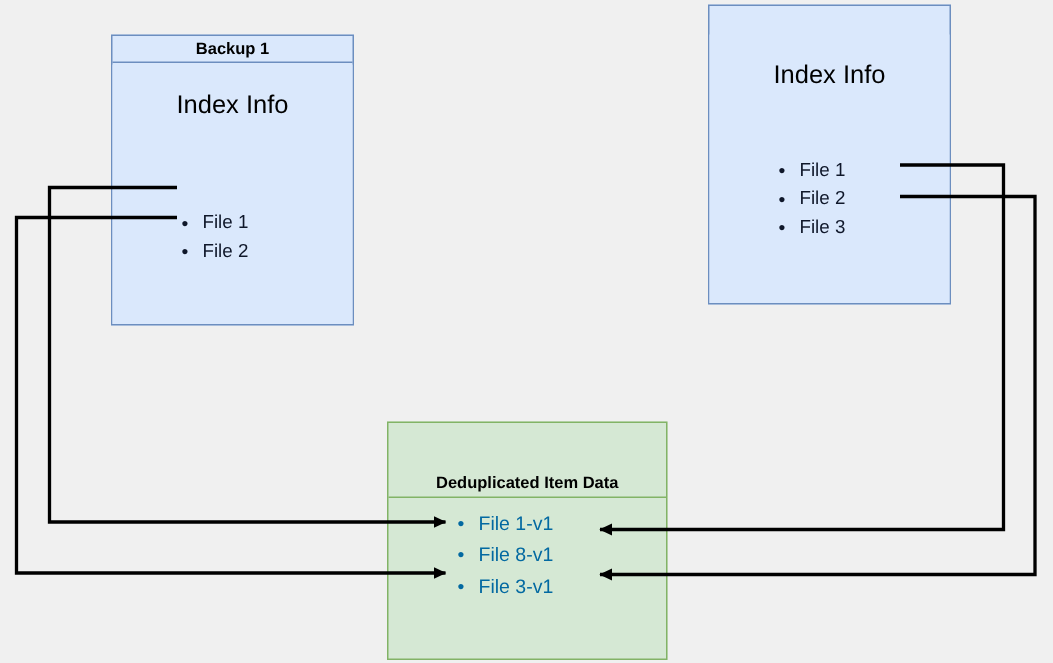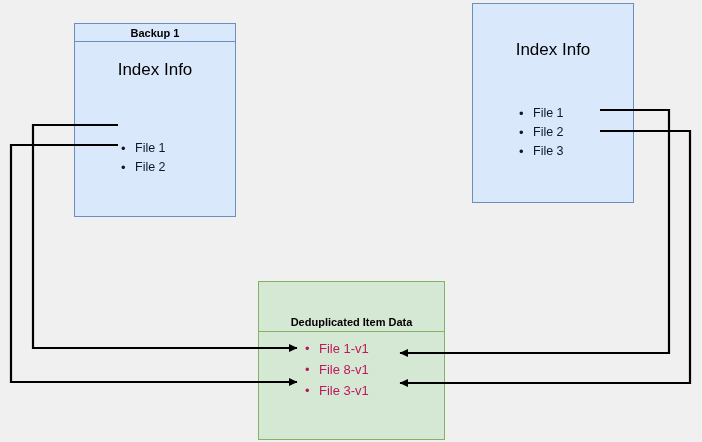--- a/index.html
+++ b/index.html
@@ -98,21 +98,21 @@
     border-bottom: 1px solid #82b366;
     box-sizing: border-box;
     margin-top: 31px;
   }
   .dedup-list {
     position: absolute;
     margin: 0;
     padding: 0;
     list-style: none;
     font-size: 13px;
-    color: #be185d;
+    color: #0369a1;
     text-align: center;
   }
   .dedup-list li {
     position: relative;
     padding-left: 16px;
     height: 21px;
     line-height: 21px;
     white-space: nowrap;
   }
   .dedup-list li::before {

